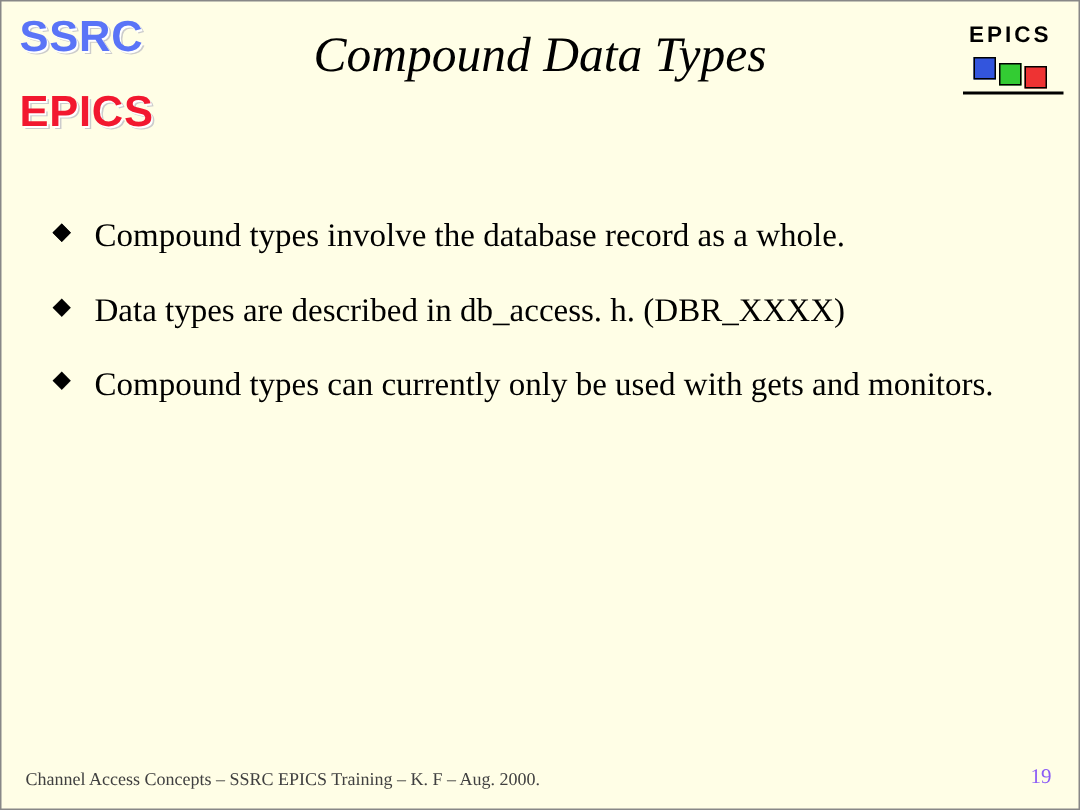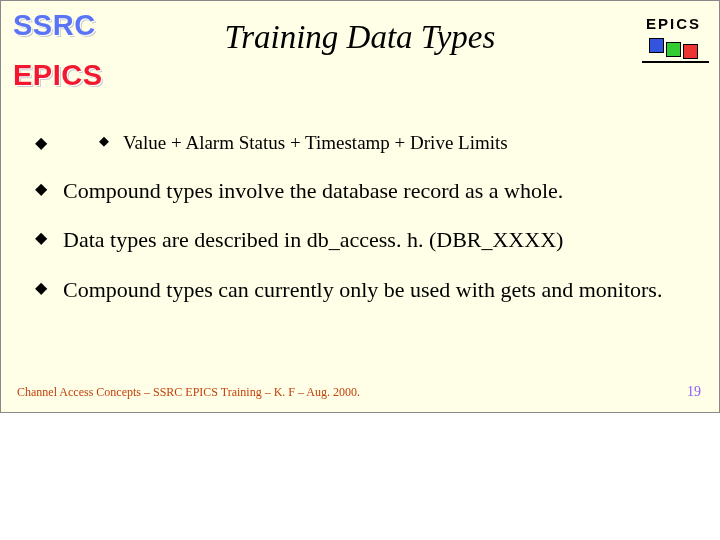--- a/index.html
+++ b/index.html
@@ -5,21 +5,21 @@
   body {
     margin: 0;
     padding: 0;
     width: 720px;
     height: 540px;
     overflow: hidden;
     font-family: "Times New Roman", Times, serif;
   }
   .slide {
     width: 720px;
-    height: 413px;
+    height: 540px;
     background: #fffee6;
     border: 1px solid #888;
     box-sizing: border-box;
     position: relative;
   }
   .ssrc-logo {
     position: absolute;
     top: 8px;
     left: 12px;
     font-family: Arial, Helvetica, sans-serif;
@@ -134,58 +134,53 @@
     top: 2px;
     font-size: 13px;
     color: #000;
   }
 
   .footer {
     position: absolute;
     bottom: 12px;
     left: 16px;
     font-size: 12px;
-    color: #c2410c;
+    color: #404040;
   }
   .pagenum {
     position: absolute;
     bottom: 12px;
     right: 18px;
     font-size: 14px;
     color: #8b5cf6;
   }
 </style>
 </head>
 <body>
 
 <div class="slide">
 
   <div class="ssrc-logo">SSRC</div>
   <div class="epics-left">EPICS</div>
 
-  <div class="title">Training Data Types</div>
+  <div class="title">Compound Data Types</div>
 
   <div class="epics-right">
     <span class="label">EPICS</span>
     <div class="squares">
       <span class="sq blue"></span>
       <span class="sq green"></span>
       <span class="sq red"></span>
       <span class="line"></span>
     </div>
   </div>
 
   <div class="content">
     <ul class="lvl1">
       <li>
-        <ul class="lvl2">
-          <li>
-            <span>Value + Alarm Status + Timestamp + Drive Limits</span>
-          </li>
-        </ul>
       </li>
       <li>
         <span>Compound types involve the database record as a whole.</span>
       </li>
       <li>
         <span>Data types are described in db_access. h. (DBR_XXXX)</span>
       </li>
       <li>
         <span>Compound types can currently only be used with gets and monitors.</span>
       </li>

